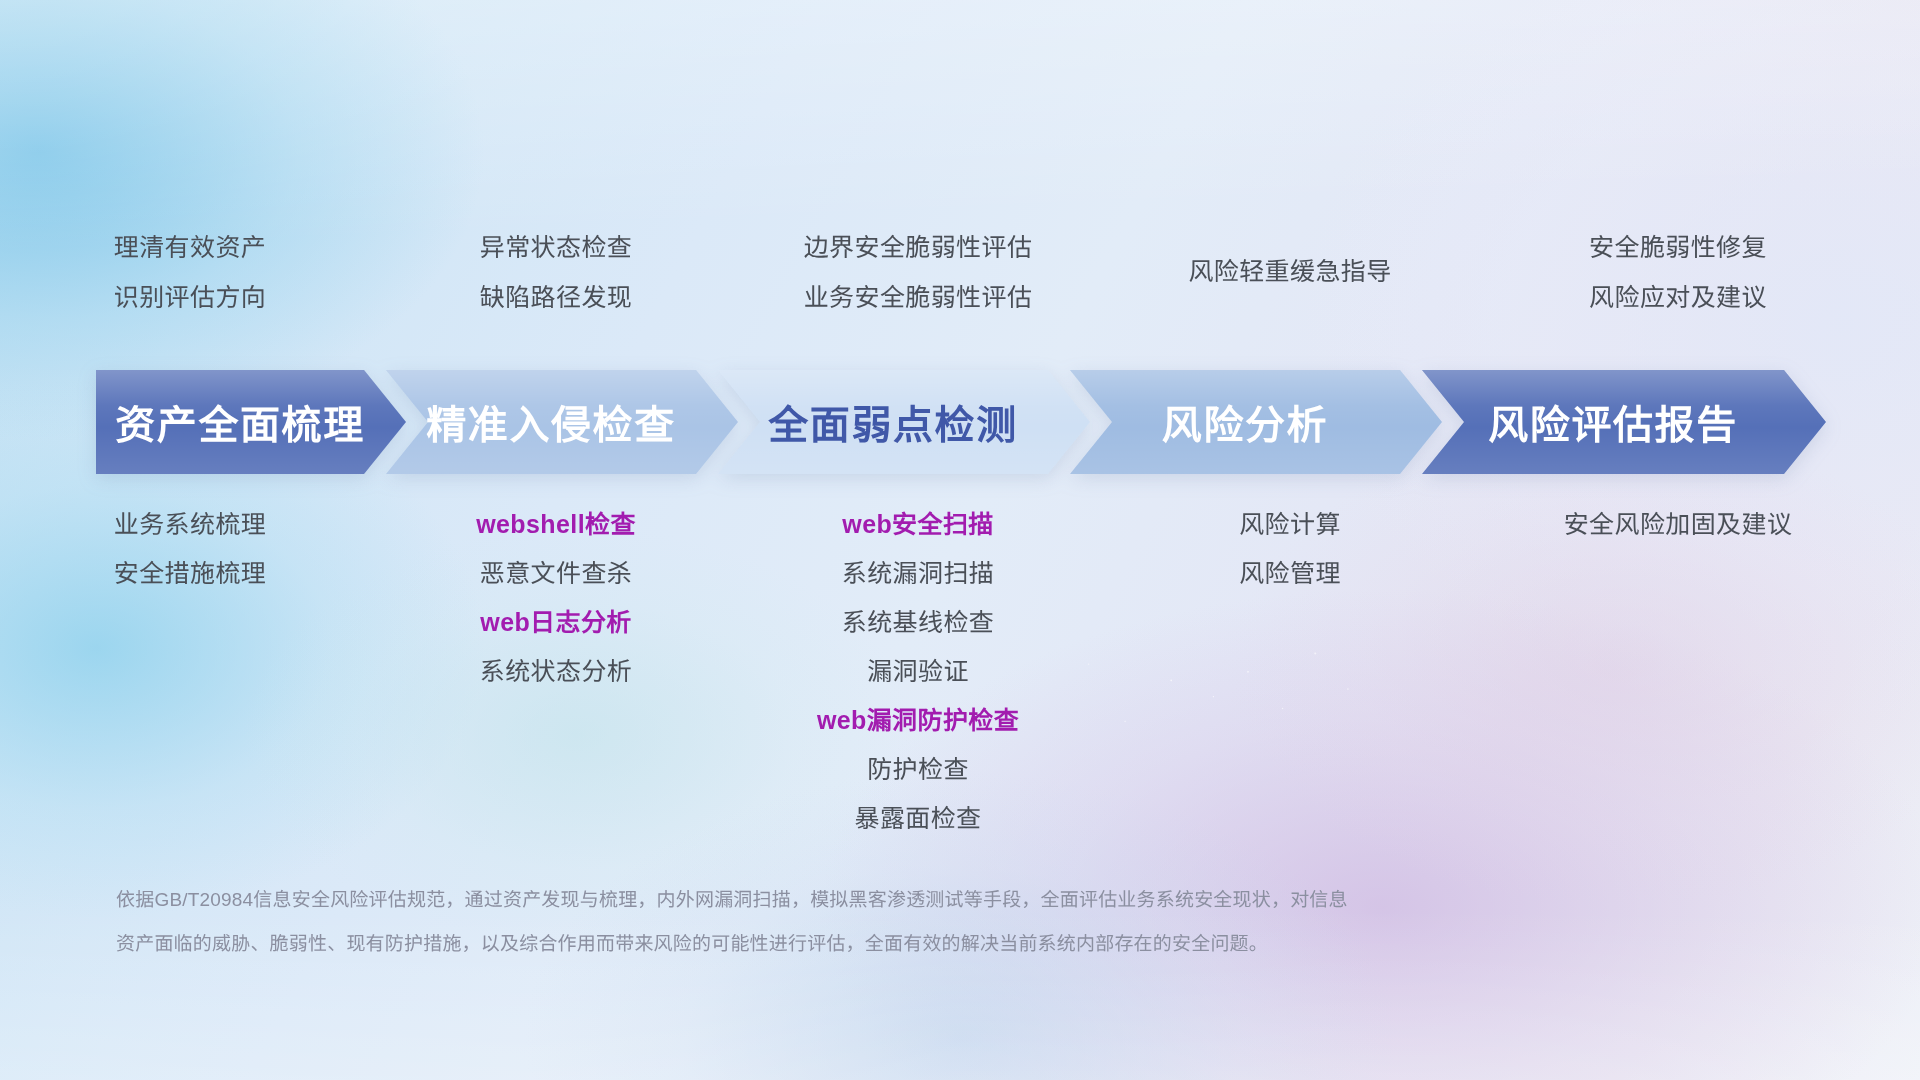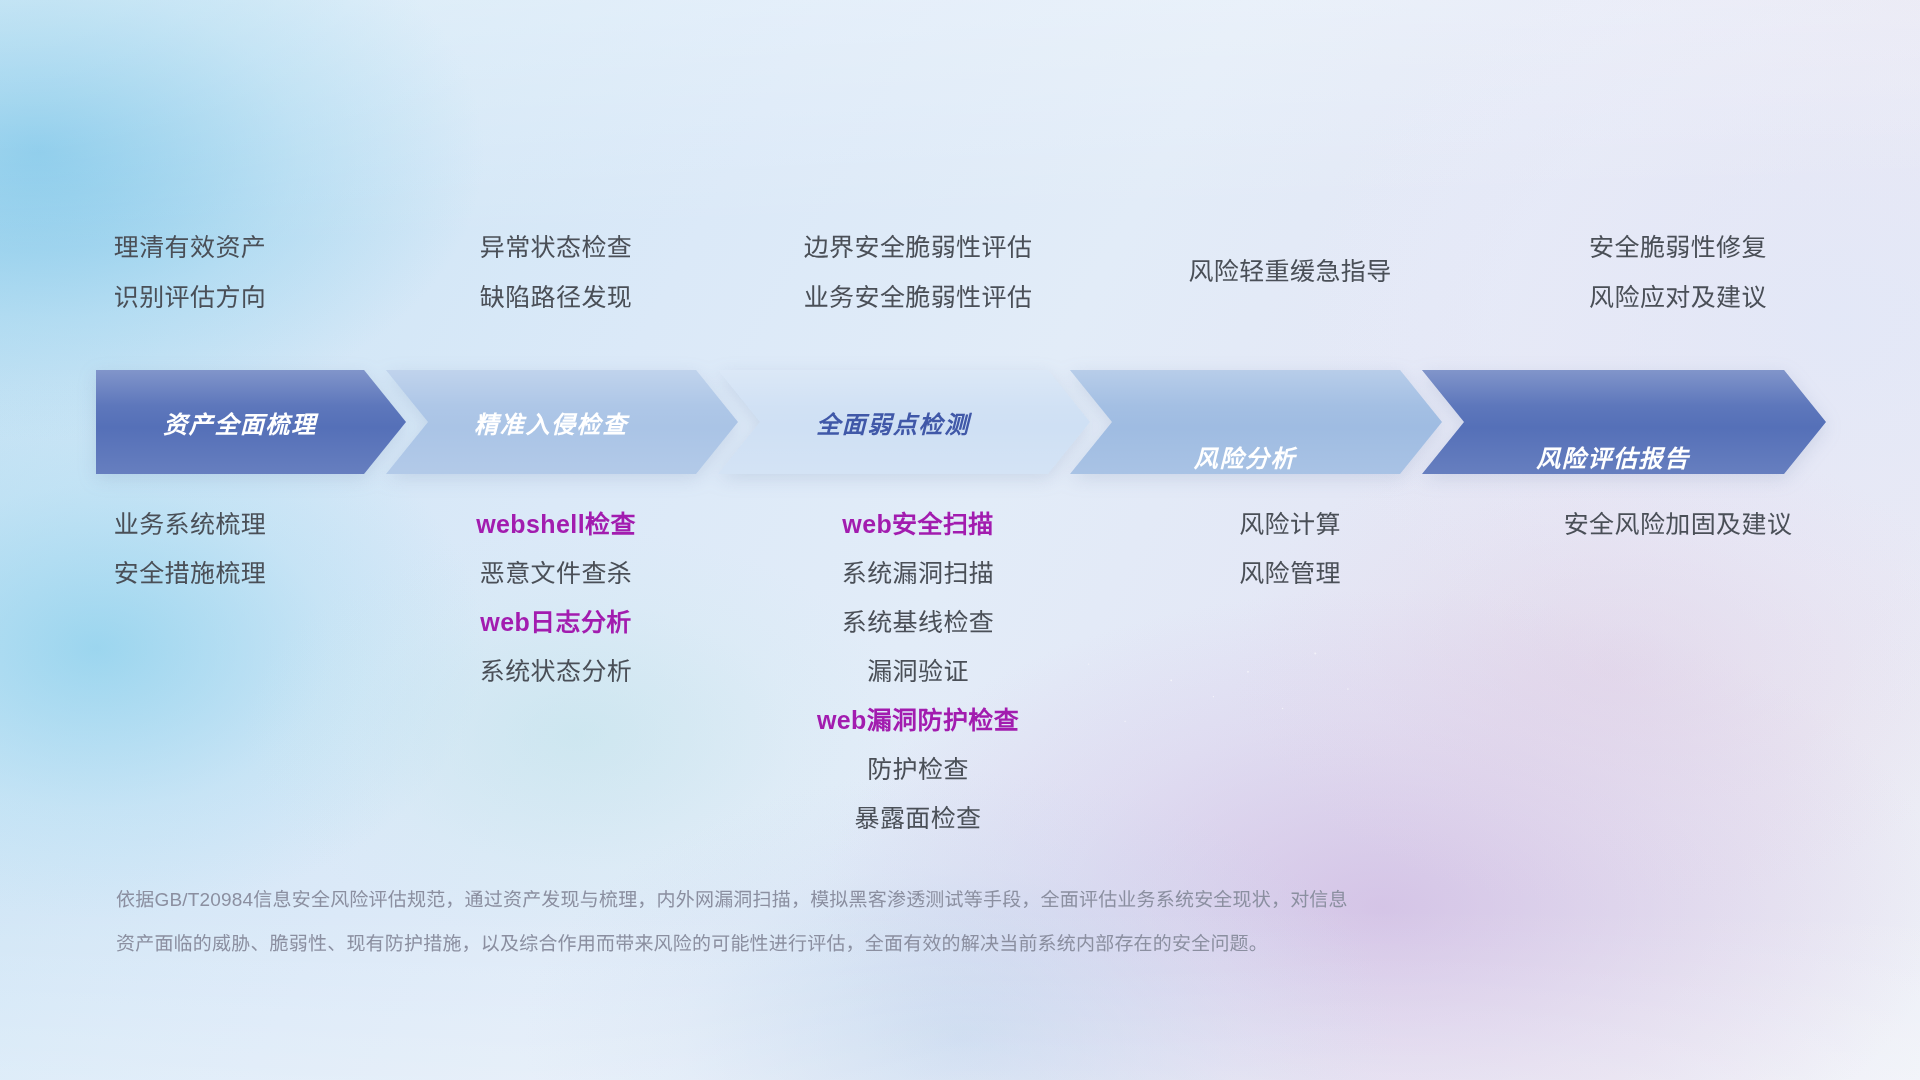--- a/index.html
+++ b/index.html
@@ -147,43 +147,42 @@
   }
   .chev.first .shape {
     clip-path: polygon(0 0, calc(100% - 42px) 0, 100% 50%, calc(100% - 42px) 100%, 0 100%);
   }
   .chev.notched .shape {
     clip-path: polygon(0 0, calc(100% - 42px) 0, 100% 50%, calc(100% - 42px) 100%, 0 100%, 42px 50%);
   }
   .chev .label {
     position: relative;
     z-index: 3;
-    font-size: 24px;
+    font-size: 40px;
     font-weight: 700;
     letter-spacing: 1.6px;
     white-space: nowrap;
     padding-right: 22px;
-    font-style: italic;
   }
   
   .chev .gloss {
     position: absolute;
     inset: 0;
     z-index: 2;
     pointer-events: none;
     background: linear-gradient(180deg, rgba(255,255,255,0.26) 0%, rgba(255,255,255,0.05) 34%, rgba(255,255,255,0) 55%, rgba(255,255,255,0.10) 100%);
     clip-path: inherit;
   }
 
   
   .c1 { width: 310px; margin-right: -20px; z-index: 10; }
   .c2 { width: 352px; margin-right: -20px; z-index: 9; }
   .c3 { width: 372px; margin-right: -20px; z-index: 8; }
-  .c4 { width: 372px; margin-right: -20px; z-index: 7; align-items: flex-end; }
-  .c5 { width: 404px; z-index: 6; align-items: flex-end; }
+  .c4 { width: 372px; margin-right: -20px; z-index: 7; }
+  .c5 { width: 404px; z-index: 6; }
 
   
   .footer {
     position: absolute;
     left: 104px;
     top: 872px;
     width: 1560px;
     font-size: 19px;
     line-height: 32px;
     color: #8b8fa0;

